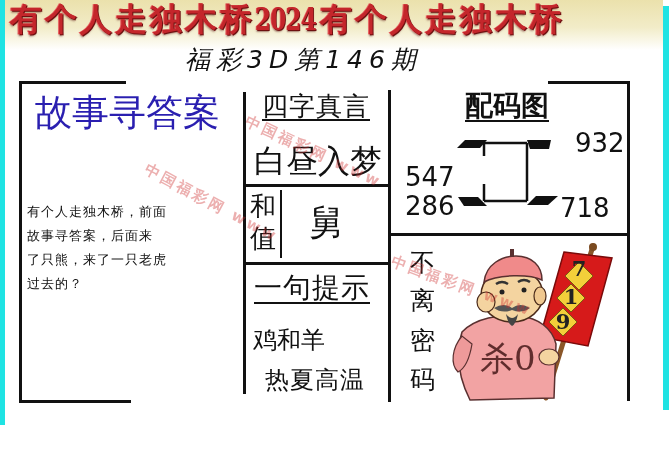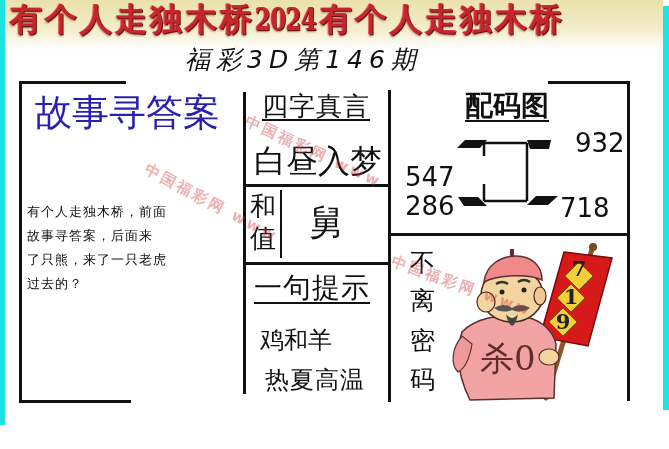--- a/index.html
+++ b/index.html
@@ -56,21 +56,21 @@
 <div class="abs line" style="left:388px;top:90px;width:3px;height:312px;"></div>
 <div class="abs cjk uline" style="left:262px;top:93px;font-size:26px;line-height:26px;letter-spacing:1px;">四字真言</div>
 <div class="abs cjk" style="left:254px;top:143px;font-size:32px;line-height:36px;">白昼入梦</div>
 <div class="abs line" style="left:243px;top:184px;width:147px;height:3px;"></div>
 <div class="abs cjk" style="left:250px;top:192px;font-size:26px;line-height:28px;">和</div>
 <div class="abs cjk" style="left:250px;top:224px;font-size:26px;line-height:28px;">值</div>
 <div class="abs line" style="left:280px;top:190px;width:2px;height:68px;"></div>
 <div class="abs cjk" style="left:309px;top:202px;font-size:36px;line-height:42px;">舅</div>
 <div class="abs line" style="left:243px;top:262px;width:147px;height:3px;"></div>
 <div class="abs cjk uline" style="left:254px;top:273px;font-size:28px;line-height:29px;letter-spacing:1px;">一句提示</div>
-<div class="abs cjk" style="left:253px;top:326px;font-size:24px;line-height:28px;margin-left:7px;">鸡和羊</div>
+<div class="abs cjk" style="left:253px;top:326px;font-size:24px;line-height:28px;">鸡和羊</div>
 <div class="abs cjk" style="left:265px;top:366px;font-size:24px;line-height:28px;letter-spacing:1px;">热夏高温</div>
 
 <div class="abs line" style="left:627px;top:81px;width:3px;height:320px;"></div>
 <div class="abs line" style="left:548px;top:81px;width:82px;height:3px;"></div>
 <div class="abs cjk uline" style="left:465px;top:92px;font-size:28px;line-height:28px;font-weight:bold;font-family:'DejaVu Serif',serif;">配码图</div>
 <div class="abs num" style="left:405px;top:129px;margin-top:34px;">547</div>
 <div class="abs num" style="left:558px;top:129px;margin-left:17px;">932</div>
 <div class="abs num" style="left:405px;top:192px;">286</div>
 <div class="abs num" style="left:560px;top:194px;">718</div>
 <svg class="abs" style="left:450px;top:130px;" width="112" height="84" viewBox="0 0 112 84">

